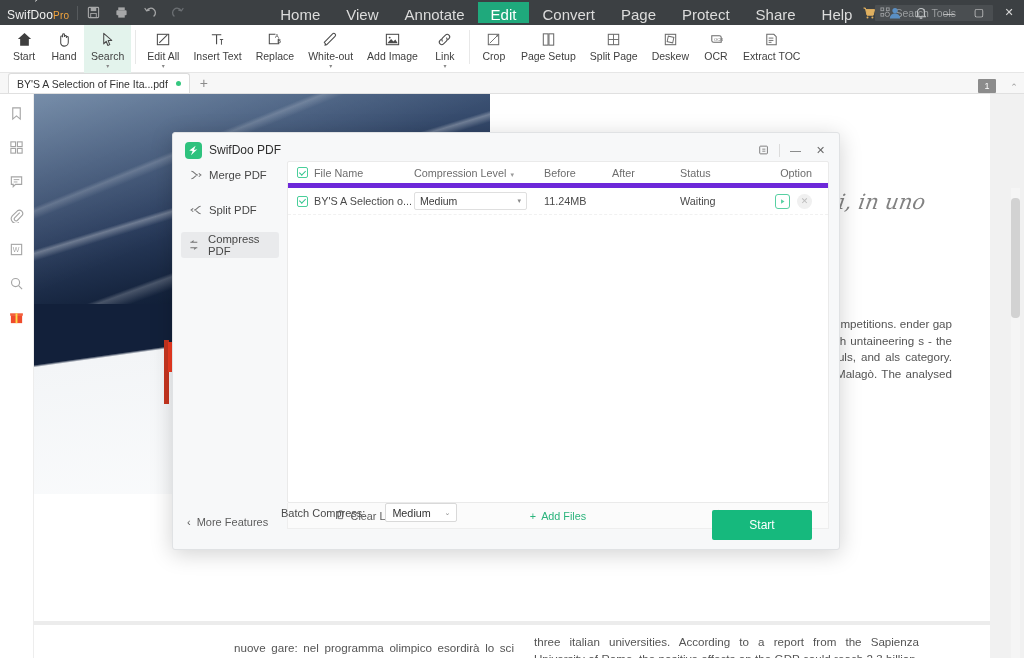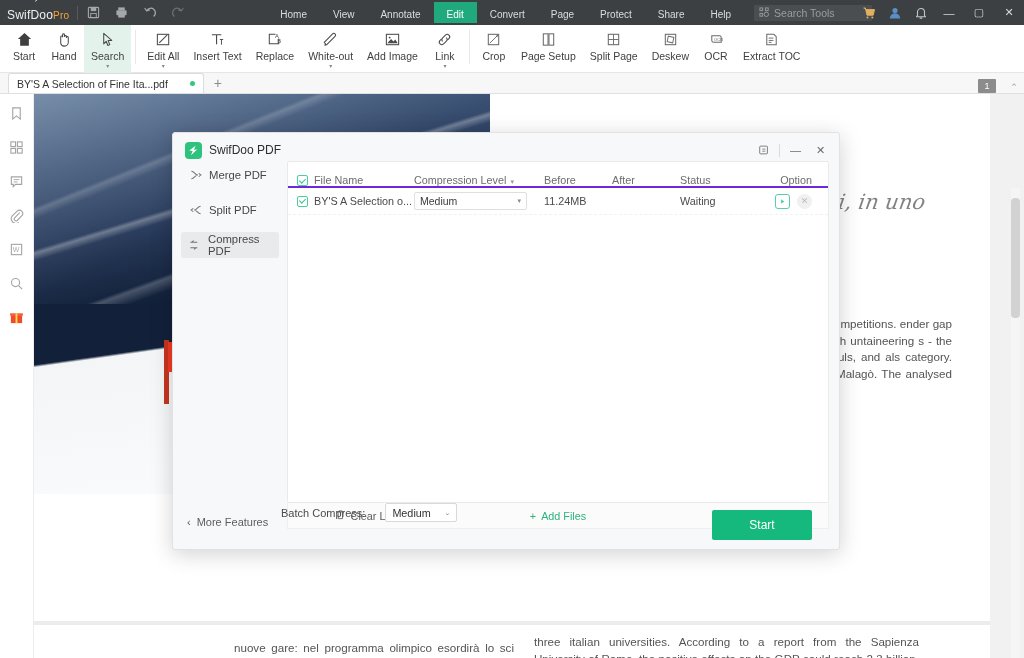--- a/index.html
+++ b/index.html
@@ -21,21 +21,21 @@
     width:13px; height:13px; position:relative;
   }
   .brand { font-size:12px; color:#f0f0f0; letter-spacing:.2px; }
   .brand .pro { color:#f2a33c; font-size:10px; }
   .tb-caret { font-size:8px; color:#b9b9b9; margin-left:3px; }
   .tb-sep { width:1px; height:14px; background:#565a5d; margin:0 8px; }
   .tb-icons { display:flex; align-items:center; gap:13px; }
   .tb-ic { width:15px; height:15px; opacity:.72; display:flex; align-items:center; justify-content:center; }
   .tb-menu { display:flex; align-items:center; margin-left:82px; height:25px; }
   .tb-menu .mi {
-    padding:0 13px; height:21px; line-height:25px; font-size:10px; color:#dcdcdc;text-align:center;
+    padding:0 13px; height:21px; line-height:25px; font-size:15px; color:#dcdcdc;text-align:center;
   }
   .tb-menu .mi.active { background:#1fa97c; color:#fff; }
   .tb-search {
     margin-left:10px; width:118px; height:16px; background:#4a4e51;
     display:flex; align-items:center; gap:4px; padding:0 5px; border-radius:1px;
   }
   .tb-search span { font-size:10.5px; color:#9a9d9f; }
   .tb-right { position:absolute; right:0; top:0; height:25px; display:flex; align-items:center; }
   .tb-right .ic { width:26px; height:25px; display:flex; align-items:center; justify-content:center; }
   .win-btn { width:30px; height:25px; display:flex; align-items:center; justify-content:center; color:#d8d8d8; font-size:11px; }
@@ -56,21 +56,21 @@
   .rb-arrow { font-size:6px; color:#888; line-height:6px; margin-top:1px; }
   .rb-div { width:1px; height:34px; background:#e8e8e8; margin:5px 4px 0 4px; }
 
   
   .tabstrip {
     position:absolute; left:0; top:73px; width:1024px; height:21px;
     background:#f7f7f7; border-bottom:1px solid #e0e0e0; display:flex; align-items:flex-end;
   }
   .doctab {
     height:20px; background:#fff; border:1px solid #dcdcdc; border-bottom:none;
-    display:flex; align-items:center; gap:22px; padding:0 8px; margin-left:8px;
+    display:flex; align-items:center; gap:8px; padding:0 8px; margin-left:8px;
     font-size:10.5px; color:#333; border-radius:3px 3px 0 0;
   }
   .dot-green { width:5px; height:5px; border-radius:50%; background:#35c77f; }
   .tab-plus { margin-left:10px; font-size:14px; color:#8b8b8b; line-height:20px; }
 
   
   .viewer { position:absolute; left:0; top:94px; width:1024px; height:564px; background:#f1f1f1; }
   .leftrail {
     position:absolute; left:0; top:0; width:34px; height:564px; background:#ffffff;
     display:flex; flex-direction:column; align-items:center; padding-top:10px; gap:16px;
@@ -157,22 +157,22 @@
     padding-left:8px; font-size:11.3px; color:#474747; border-radius:3px;
   }
   .nav-item.active { background:#e9eaec; }
   .nav-ic { width:13px; height:13px; display:flex; align-items:center; justify-content:center; opacity:.8; }
 
   .m-panel {
     position:absolute; left:114px; top:9px; width:542px; height:342px;
     background:#ffffff; border:1px solid #eaeaea; border-radius:2px;
   }
   .tbl-head {
-    height:26px; display:flex; align-items:flex-end; font-size:10.8px; color:#6d6d6d;
-    border-bottom:2px solid #6d28d9;
+    height:26px; display:flex; align-items:center; font-size:10.8px; color:#6d6d6d;
+    border-bottom:5px solid #6d28d9;
   }
   .tbl-row {
     height:27px; display:flex; align-items:center; font-size:10.8px; color:#4a4a4a;
     border-bottom:1px dashed #f1f1f1;
   }
   .c-chk { width:26px; display:flex; justify-content:flex-end; padding-right:6px; }
   .c-name { width:100px; overflow:hidden; white-space:nowrap; }
   .c-level { width:130px; }
   .c-before { width:68px; }
   .c-after { width:68px; }

